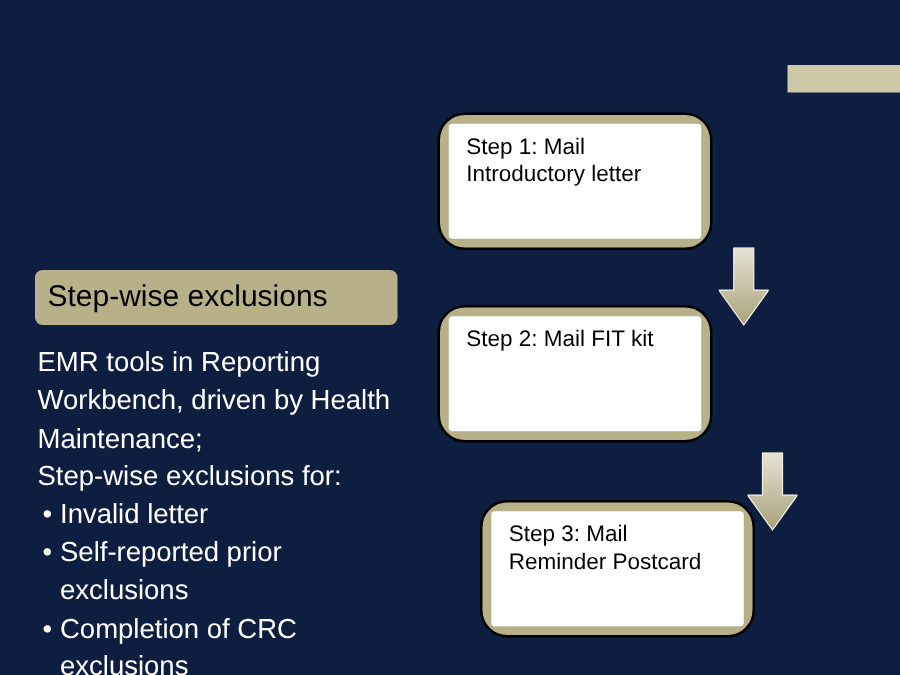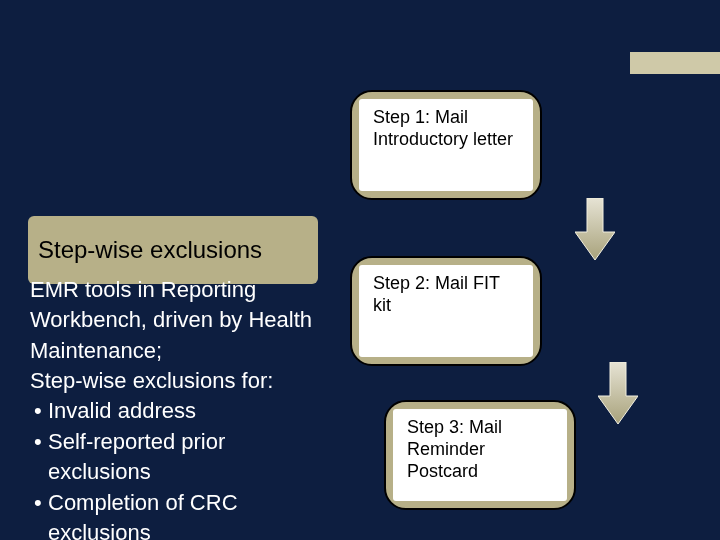--- a/index.html
+++ b/index.html
@@ -17,21 +17,21 @@
     height: 22px;
     background: #cfc9a8;
   }
   .title-box {
     position: absolute;
     left: 28px;
     top: 216px;
     width: 290px;
     background: #b7b088;
     border-radius: 6px;
-    padding: 20px 10px;
+    padding: 8px 10px;
     color: #000;
     font-size: 24px;
   }
   .body-text {
     position: absolute;
     left: 30px;
     top: 275px;
     width: 300px;
     color: #fff;
     font-size: 22px;
@@ -46,21 +46,21 @@
     padding-left: 18px;
     position: relative;
   }
   .body-text li::before {
     content: "•";
     position: absolute;
     left: 4px;
   }
   .step-card {
     position: absolute;
-    width: 192px;
+    width: 220px;
     height: 110px;
     border: 2.5px solid #000;
     border-radius: 22px;
     background: #b7b088;
     overflow: hidden;
   }
   .step-card .inner {
     margin: 7px;
     background: #fff;
     border-radius: 3px;
@@ -85,32 +85,32 @@
 <div class="corner-accent"></div>
 
 <div class="title-box">
   <span>Step-wise exclusions</span>
 </div>
 
 <div class="body-text">
   <div style="white-space: pre-line;">EMR tools in Reporting Workbench, driven by Health Maintenance;
 Step-wise exclusions for:</div>
   <ul>
-    <li>Invalid address</li>
+    <li>Invalid letter</li>
     <li>Self-reported prior exclusions</li>
     <li>Completion of CRC exclusions</li>
   </ul>
 </div>
 
 <div class="step-card" style="left:350px; top:90px;">
   <div class="inner">
       <span>Step 1: Mail Introductory letter</span>
     </div>
 </div>
-<div class="step-card" style="left:350px; top:256px;">
+<div class="step-card" style="left:350px; top:244px;">
   <div class="inner">
       <span>Step 2: Mail FIT kit</span>
     </div>
 </div>
 <div class="step-card" style="left:372px; top:400px;margin-left:12px;">
   <div class="inner">
       <span>Step 3: Mail Reminder Postcard</span>
     </div>
 </div>
 

